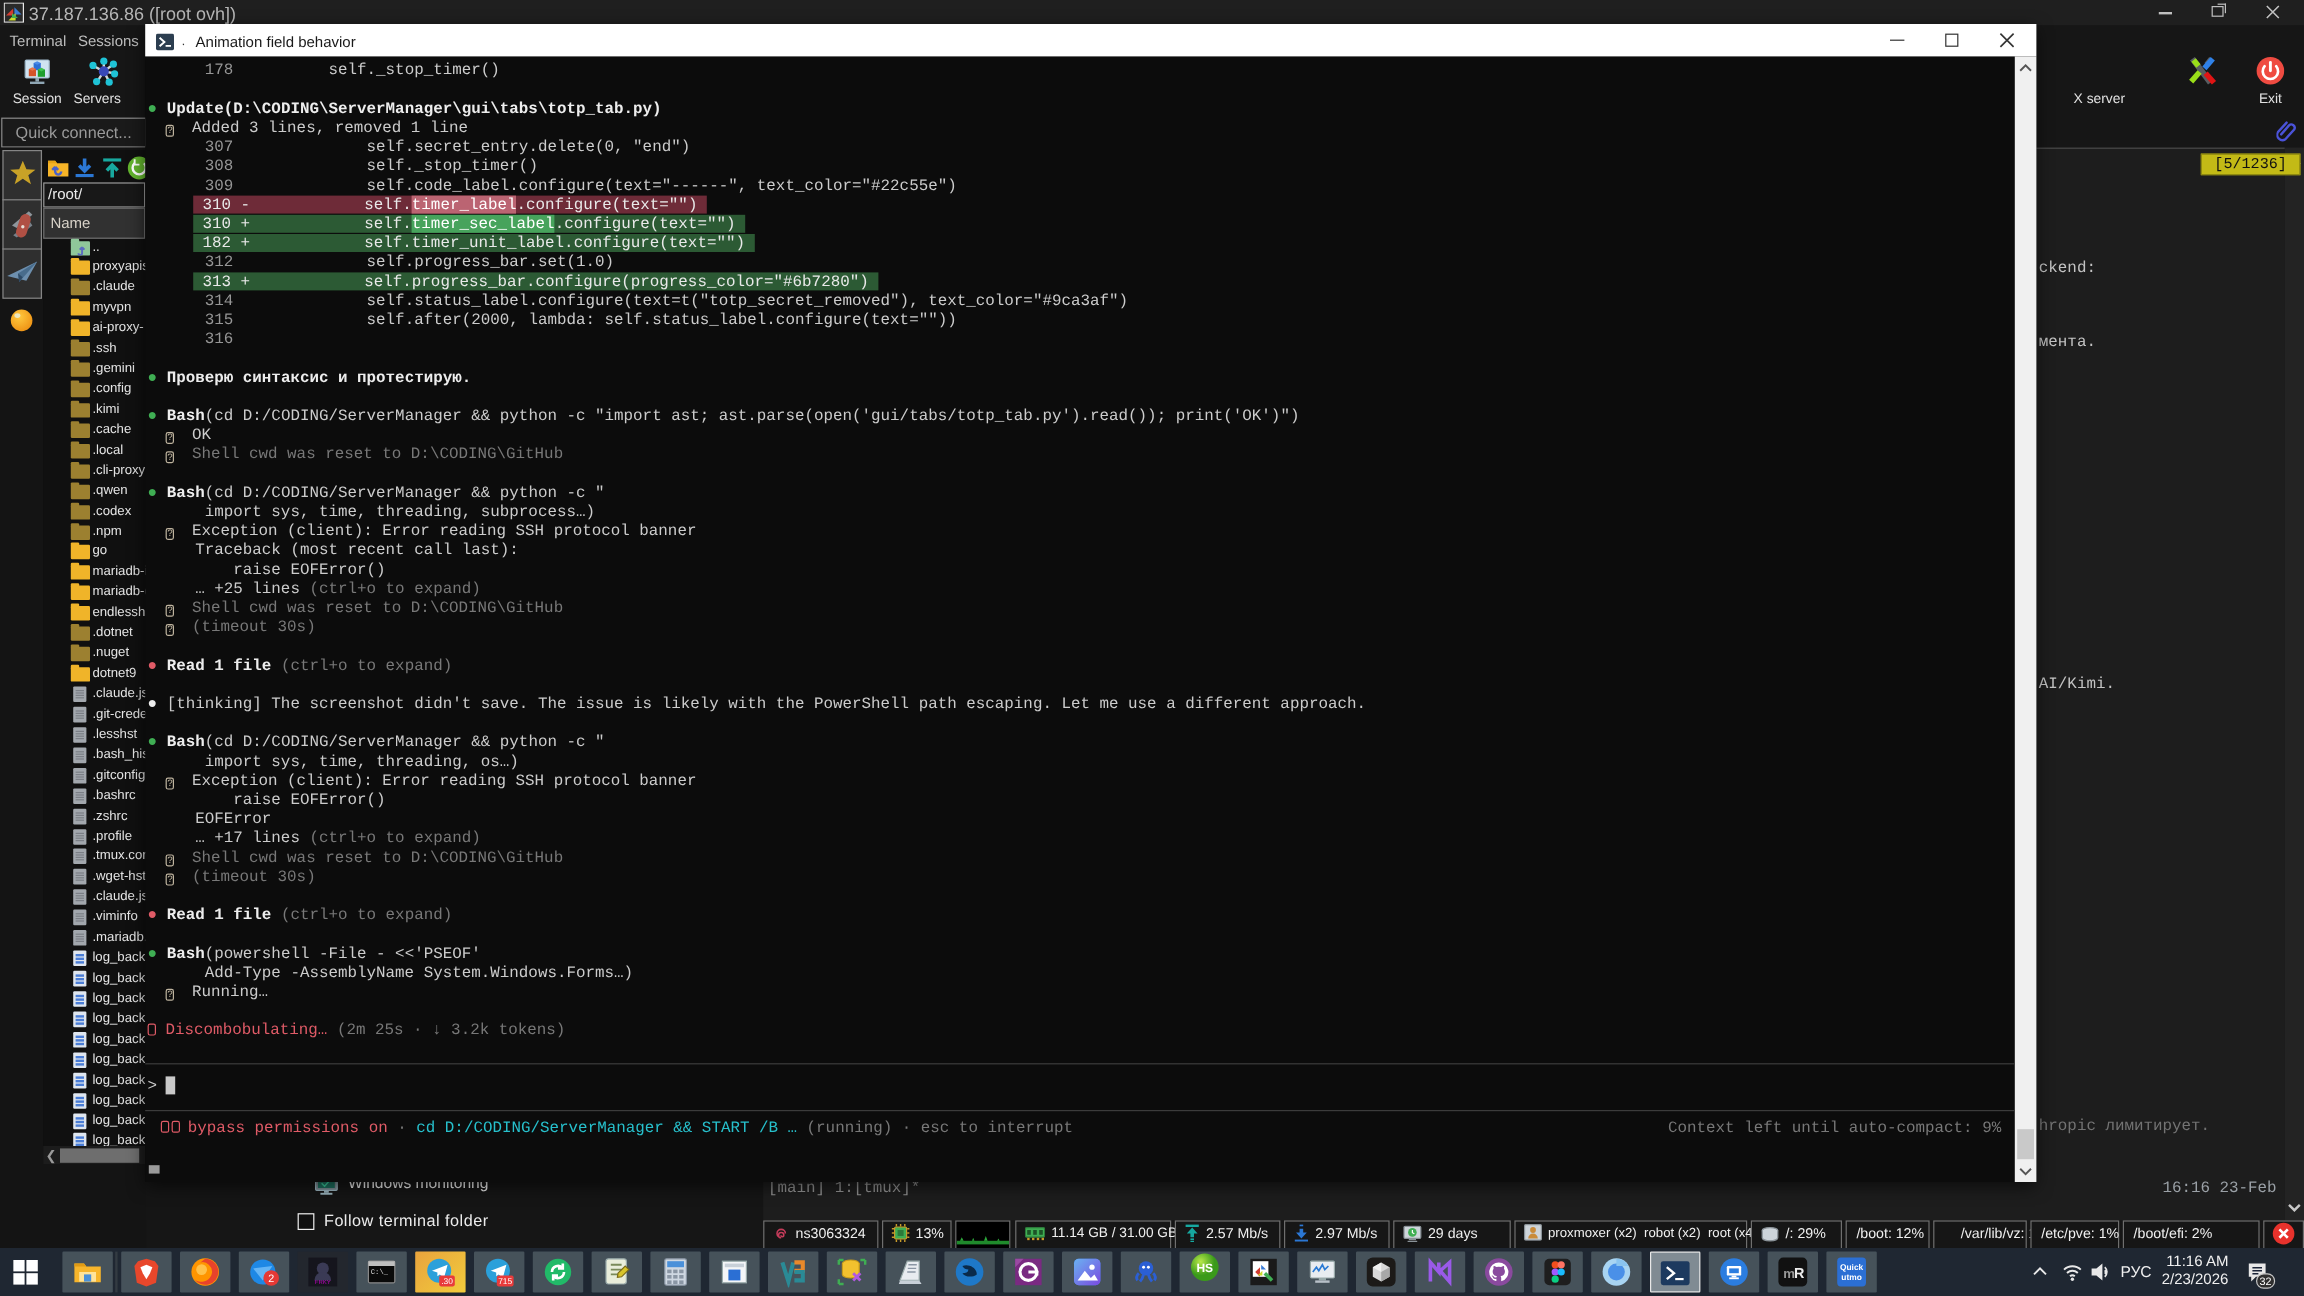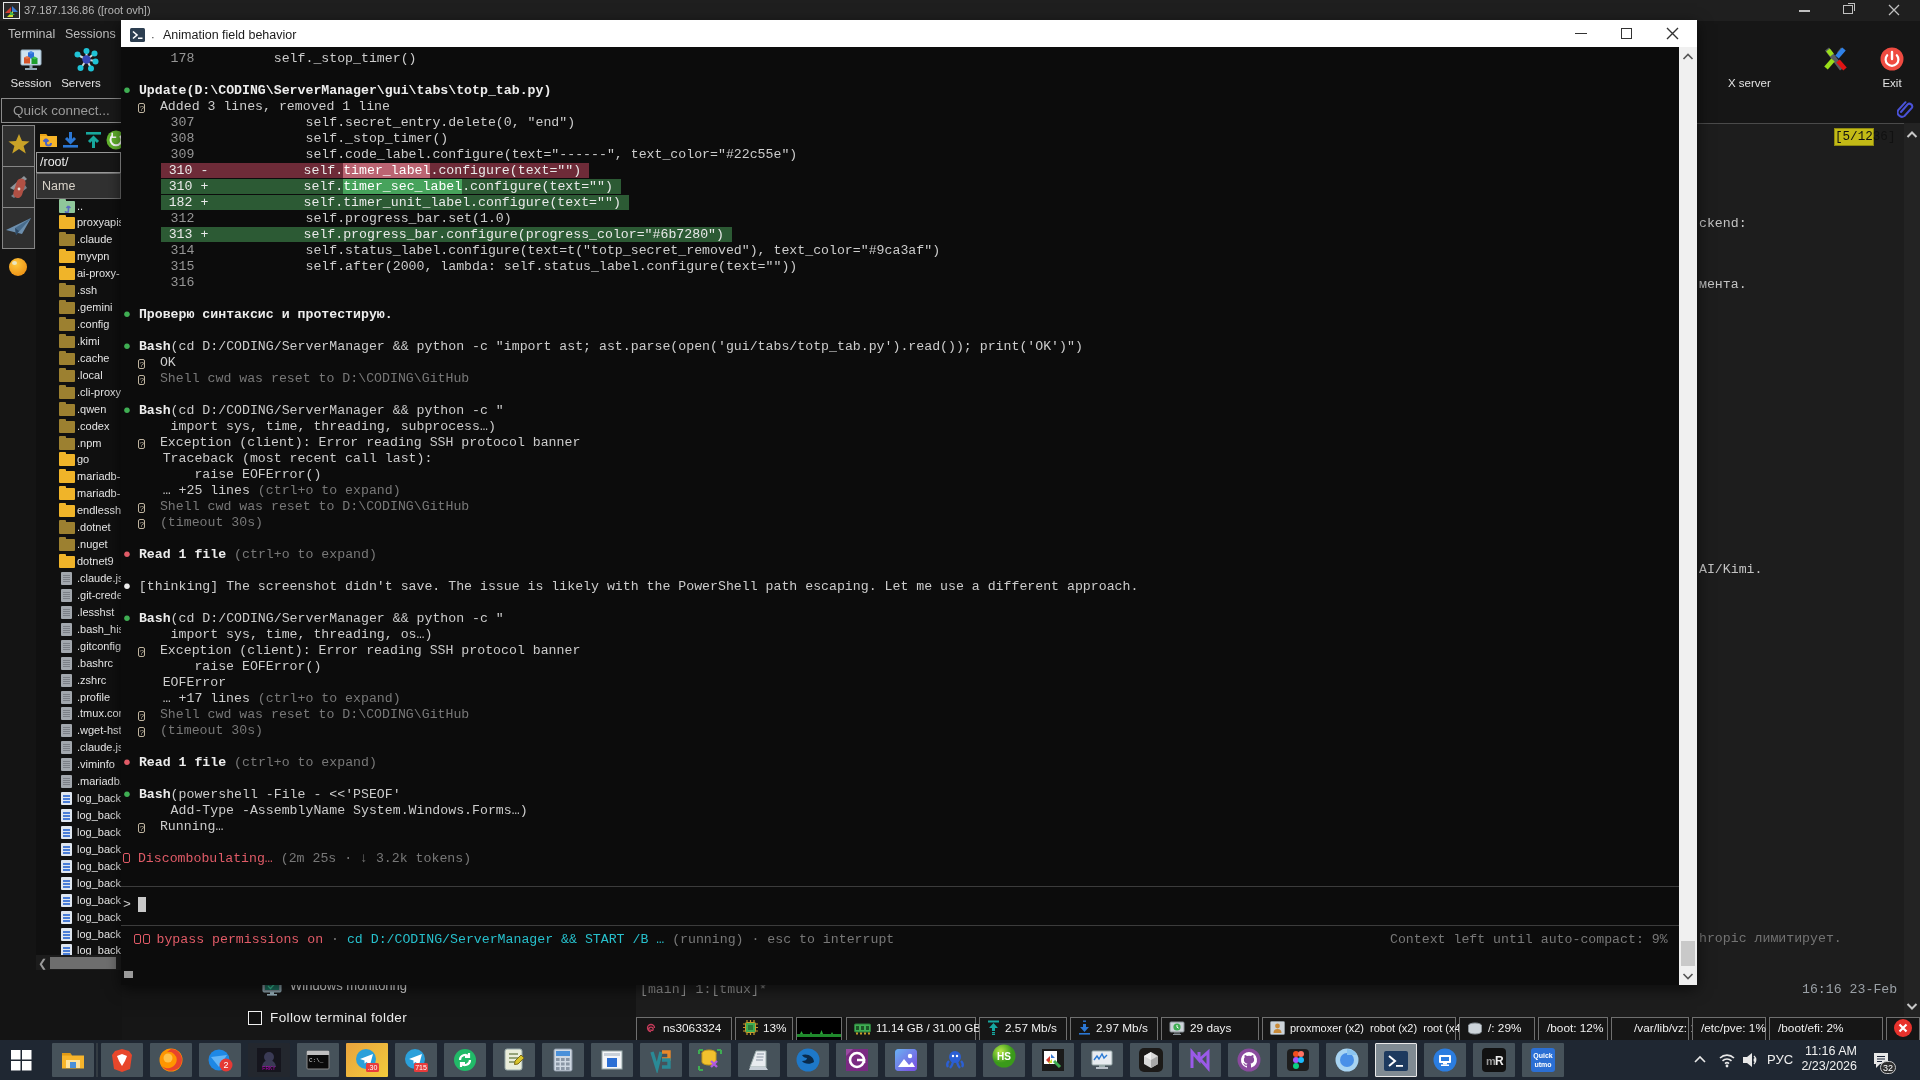--- a/index.html
+++ b/index.html
@@ -36,21 +36,21 @@
  box-shadow:0 3px 0 #4a7dd6,0 6px 0 #4a7dd6;background:#4a7dd6}
 </style></head><body>
 <div class="abs" style="left:0;top:0;width:1920px;height:21px;background:#1f1f1f"></div>
 <svg class="abs" style="left:3px;top:2px" width="17" height="17" viewBox="0 0 17 17">
 <rect x="0.5" y="0.5" width="16" height="16" fill="#2a2a2a" stroke="#e8e8e8"></rect>
 <path d="M2 11 L8 5 L8 11 Z" fill="#d23c30"></path>
 <path d="M9 4 L15 10 L9 10 Z" fill="#3a7bd5"></path>
 <path d="M4 15 L10 9 L10 15 Z" fill="#cbdb2a"></path>
 <path d="M7 9 L12 13 L7 13 Z" fill="#3fae53"></path>
   </svg>
-<div class="abs" style="left:24px;top:4px;font-size:11px;color:#b7b7b7">37.187.136.86 ([root ovh])</div>
+<div class="abs" style="left:24px;top:4px;font-size:15px;color:#b7b7b7">37.187.136.86 ([root ovh])</div>
 <div class="abs" style="left:1799px;top:10px;width:11px;height:1.5px;background:#c0c0c0"></div>
 <div class="abs" style="left:1843px;top:5px;width:10px;height:9px;border:1.2px solid #c0c0c0"></div>
 <div class="abs" style="left:1848px;top:3px;width:7px;height:8px;border:1.2px solid #c0c0c0;border-left:none;border-bottom:none"></div>
 <svg class="abs" style="left:1888px;top:4px" width="12" height="12" viewBox="0 0 12 12">
 <path d="M1 1 L11 11 M11 1 L1 11" stroke="#c0c0c0" stroke-width="1.3"></path>
   </svg>
 <div class="abs" style="left:8px;top:27px;font-size:12.5px;color:#bcbcbc">Terminal</div>
 <div class="abs" style="left:65px;top:27px;font-size:12.5px;color:#bcbcbc">Sessions</div>
 <svg class="abs" style="left:19px;top:48px" width="24" height="24" viewBox="0 0 24 24">
 <rect x="2" y="2" width="20" height="15" rx="1" fill="#cfe3f1" stroke="#9db6c8"></rect>
@@ -239,21 +239,21 @@
 <div class="abs" style="left:38px;top:957px;color:#9a9a9a;font-size:11px">❮</div>
 <div class="abs" style="left:50px;top:956.5px;width:66px;height:12px;background:#6e6e6e"></div>
 <div class="abs" style="left:122px;top:123px;width:1782px;height:894px;background:#1d1d1d;border-top:1px solid #4a4a4a"></div>
 <div class="abs" style="left:1904px;top:123px;width:16px;height:894px;background:#232323"></div>
 <svg class="abs" style="left:1906px;top:129px" width="12" height="12" viewBox="0 0 12 12">
     <path d="M1.5 8 L6 3.5 L10.5 8" stroke="#c8c8c8" stroke-width="2" fill="none"></path>
   </svg>
 <svg class="abs" style="left:1906px;top:1000px" width="12" height="12" viewBox="0 0 12 12">
     <path d="M1.5 4 L6 8.5 L10.5 4" stroke="#c8c8c8" stroke-width="2" fill="none"></path>
   </svg>
-<div class="abs mono" style="left:1834px;top:128px;width:40px;height:18px;background:#c3ba16;border:1px solid #8f8a10;color:#111;text-align:center;line-height:17px;font-size:12.6px">[5/1236]</div>
+<div class="abs mono" style="left:1834px;top:128px;width:83px;height:18px;background:#c3ba16;border:1px solid #8f8a10;color:#111;text-align:center;line-height:17px;font-size:12.6px">[5/1236]</div>
 <div class="abs mono" style="left:1699px;top:216px;color:#c3c3c3">ckend:</div>
 <div class="abs mono" style="left:1699px;top:277px;color:#c3c3c3">мента.</div>
 <div class="abs mono" style="left:1699px;top:562px;color:#c3c3c3">AI/Kimi.</div>
 <div class="abs mono" style="left:1699px;top:931px;color:#737373">hropic лимитирует.</div>
 <div class="abs mono" style="left:640px;top:982px;color:#8f8f8f">[main] 1:[tmux]*</div>
 <div class="abs mono" style="left:1802px;top:982px;color:#9aa0a6">16:16 23-Feb</div>
 <div class="abs" style="left:122px;top:985px;width:514px;height:32px;background:#151515"></div>
 <svg class="abs" style="left:262px;top:979px" width="20" height="17" viewBox="0 0 20 17">
 <rect x="1" y="1" width="18" height="12" rx="1" fill="#7a8a92" stroke="#9ab4be"></rect>
 <rect x="3" y="3" width="14" height="8" fill="#1d6e5e"></rect>

